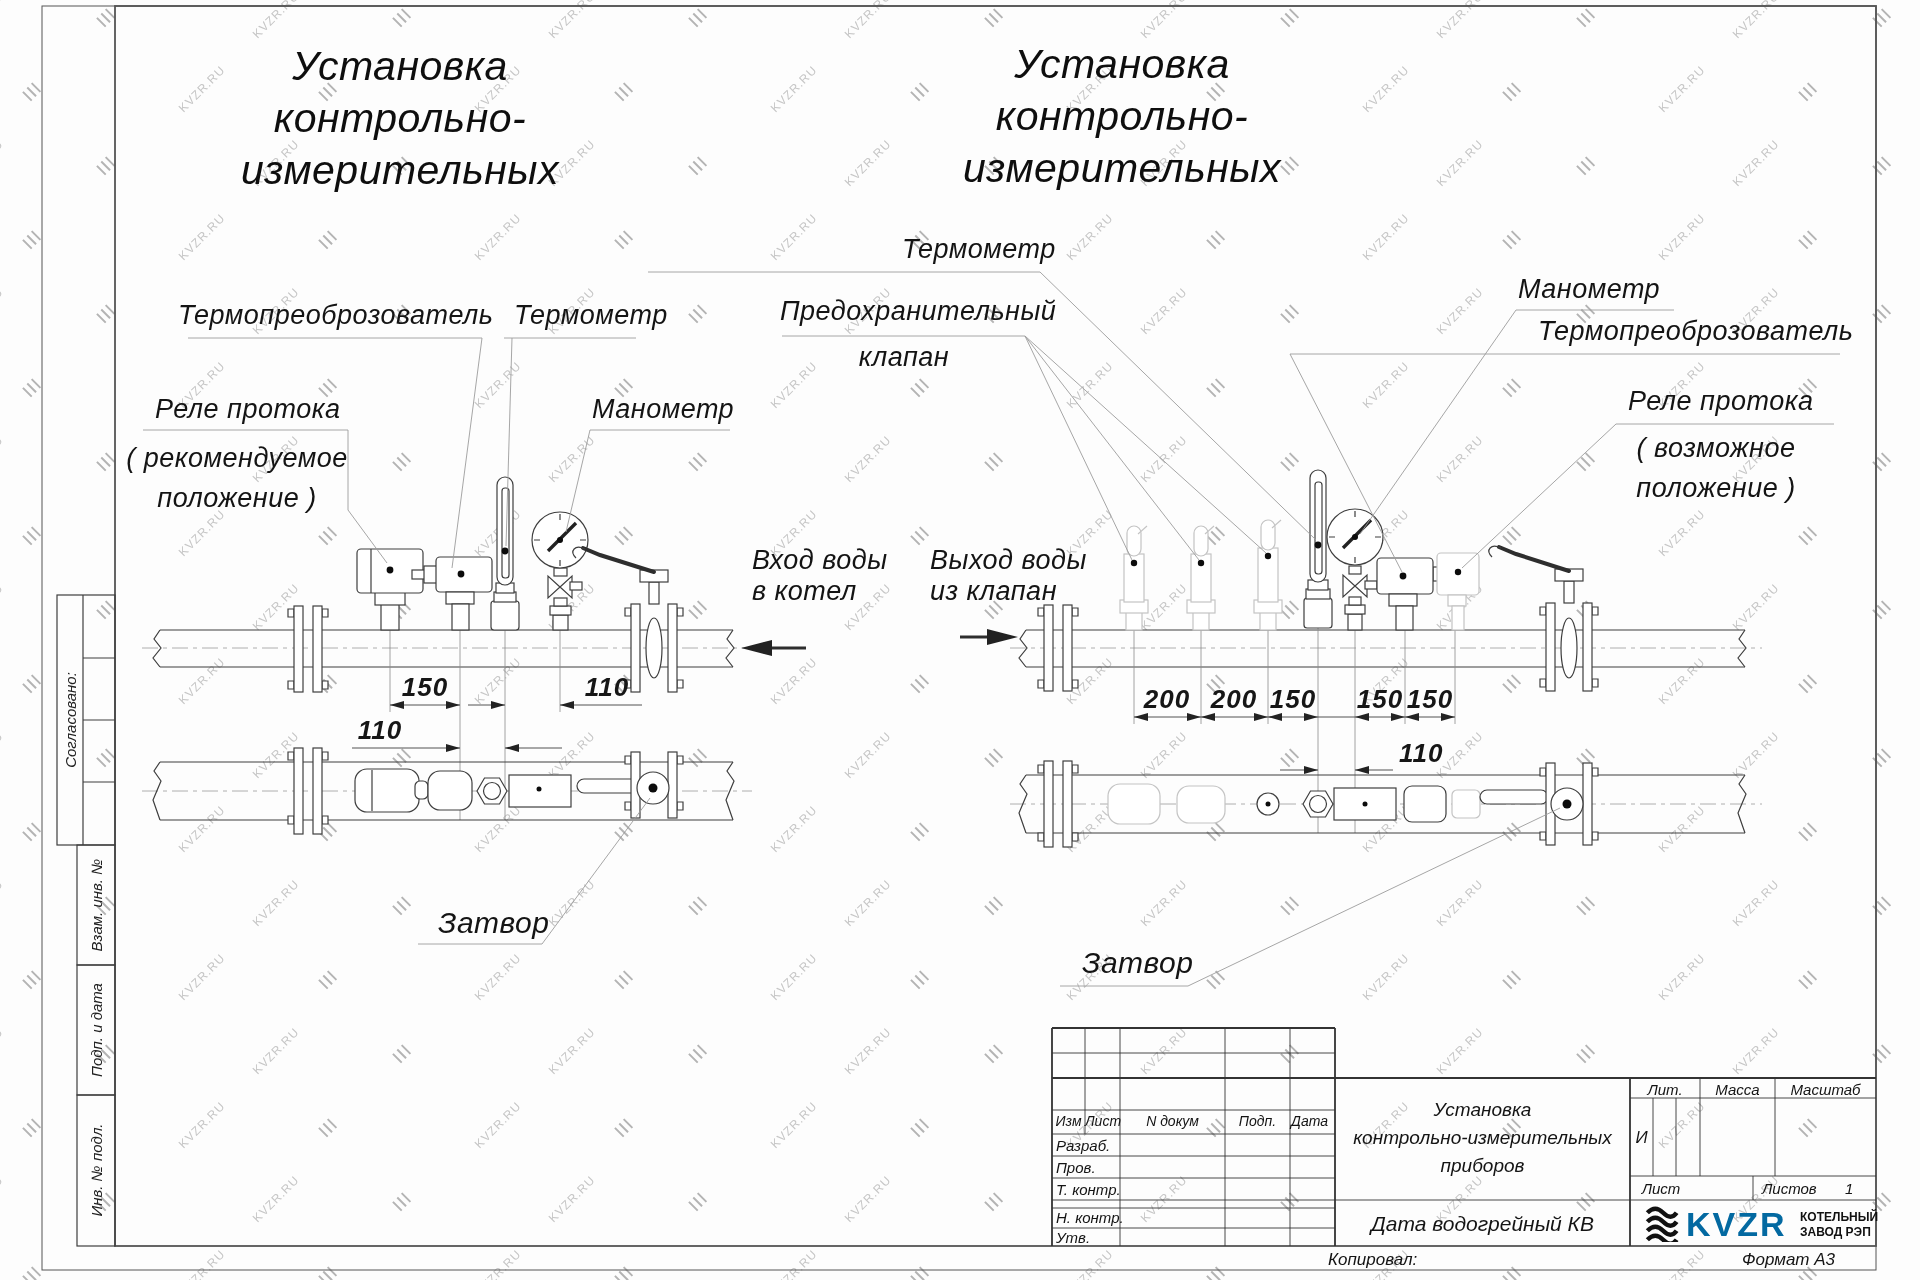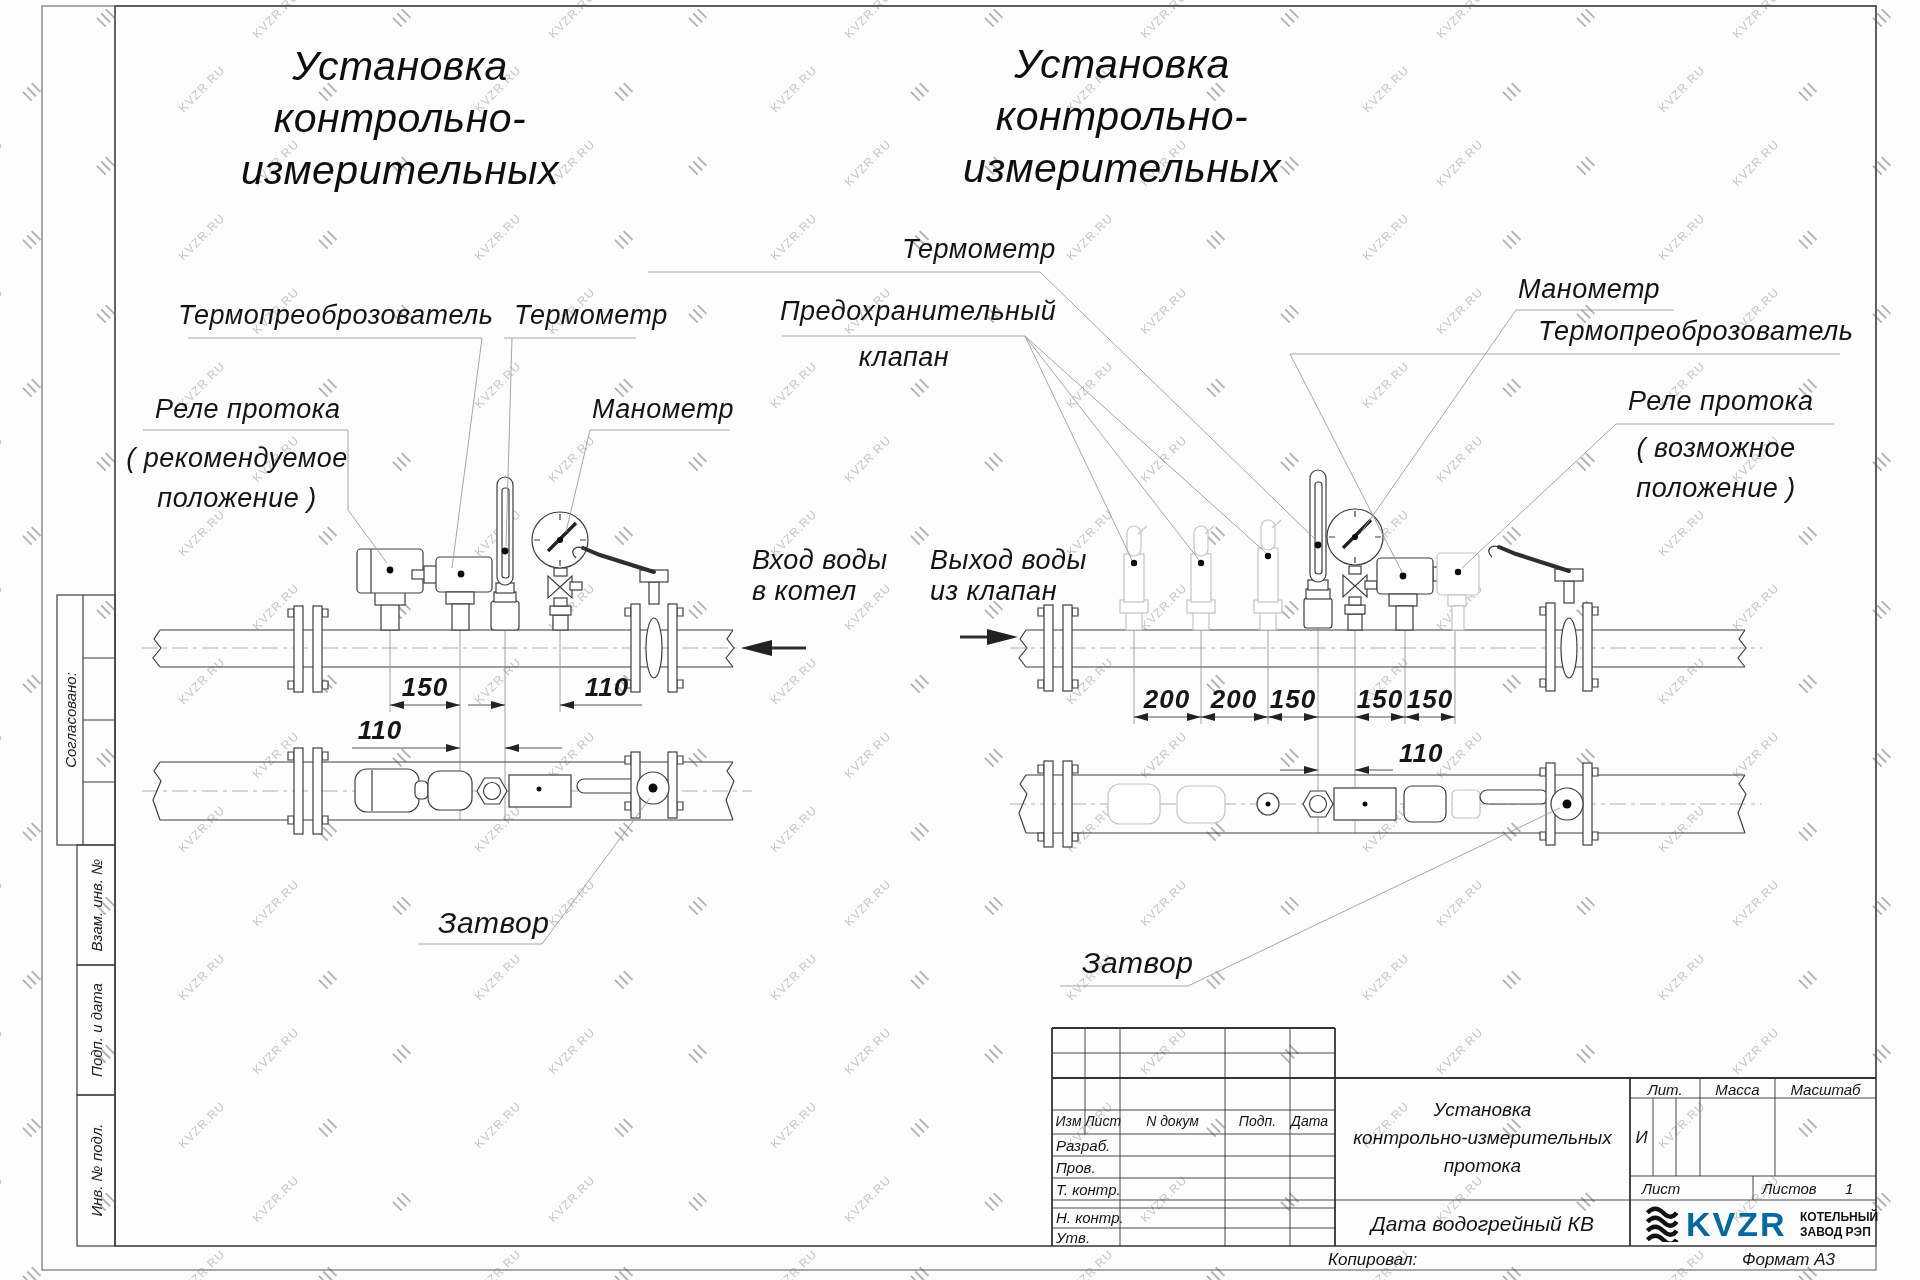--- a/index.html
+++ b/index.html
@@ -649,21 +649,21 @@
 
   <div class="st-txt" style="left:1056px;top:1137px">Разраб.</div>
   <div class="st-txt" style="left:1056px;top:1159px">Пров.</div>
   <div class="st-txt" style="left:1056px;top:1181px">Т. контр.</div>
   <div class="st-txt" style="left:1056px;top:1209px">Н. контр.</div>
   <div class="st-txt" style="left:1056px;top:1229px">Утв.</div>
 
   <div class="st-txt st-c" style="left:1337px;top:1096px;width:291px;font-size:19px;line-height:28px">
     <div>Установка</div>
     <div>контрольно-измерительных</div>
-    <div>протока</div>
+    <div>приборов</div>
   </div>
   <div class="st-txt st-c" style="left:1337px;top:1212px;width:291px;font-size:21px">Дата водогрейный КВ</div>
 
   <div class="st-txt st-c" style="left:1630px;top:1081px;width:70px">Лит.</div>
   <div class="st-txt st-c" style="left:1700px;top:1081px;width:75px">Масса</div>
   <div class="st-txt st-c" style="left:1775px;top:1081px;width:101px">Масштаб</div>
   <div class="st-txt st-c" style="left:1630px;top:1128px;width:23px;font-size:17px">И</div>
   <div class="st-txt st-c" style="left:1630px;top:1180px;width:62px">Лист</div>
   <div class="st-txt" style="left:1762px;top:1180px">Листов</div>
   <div class="st-txt" style="left:1845px;top:1180px">1</div>

